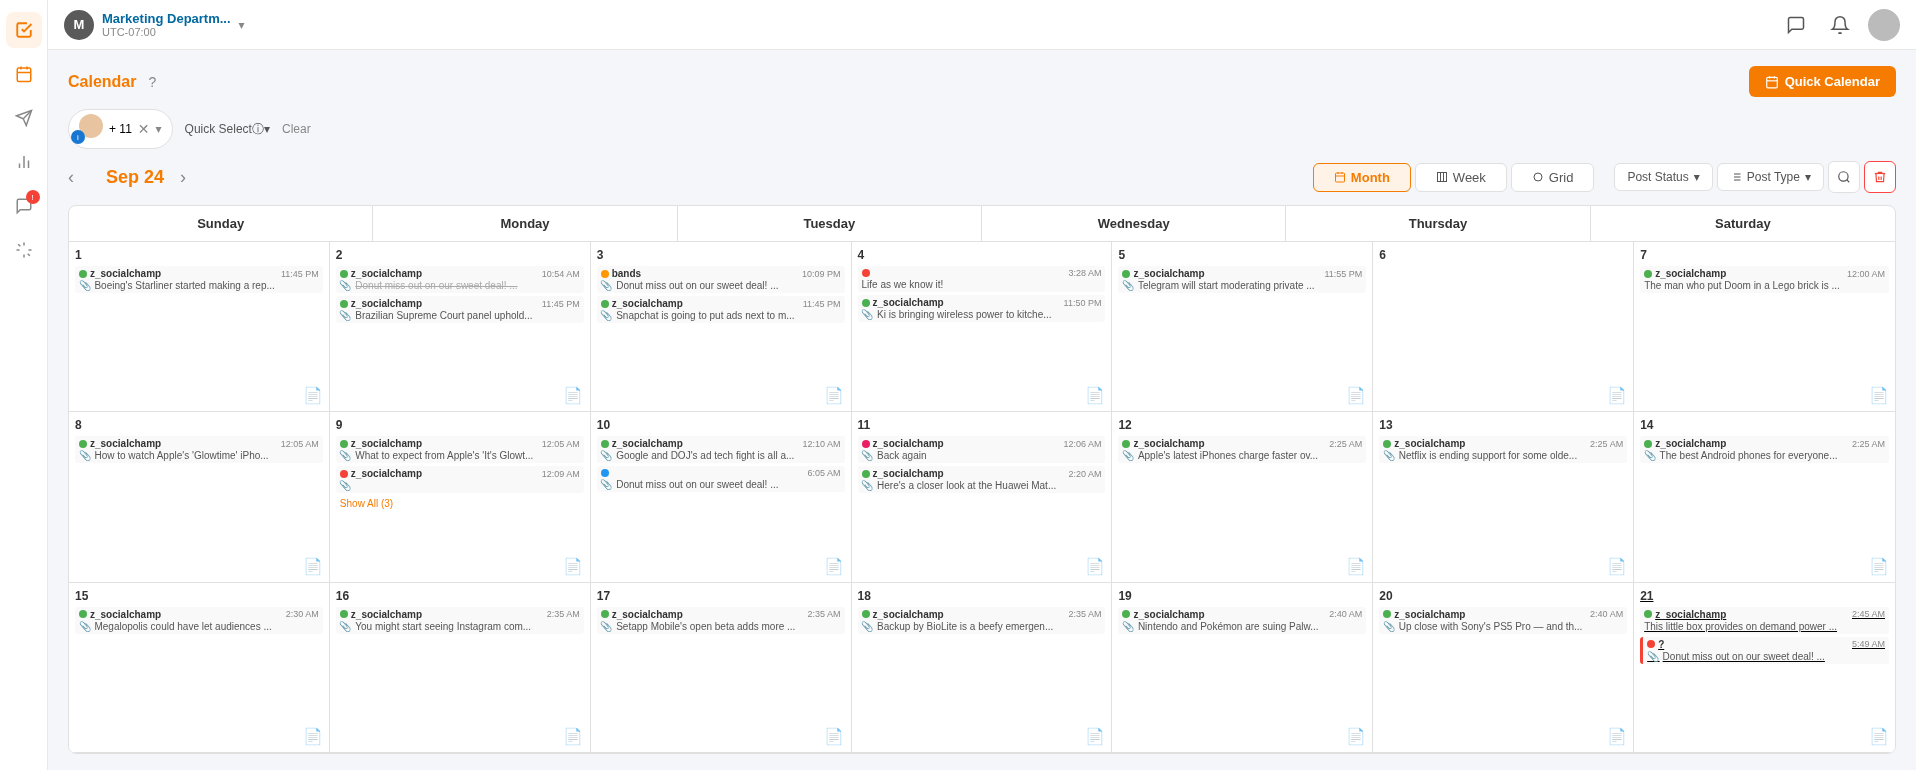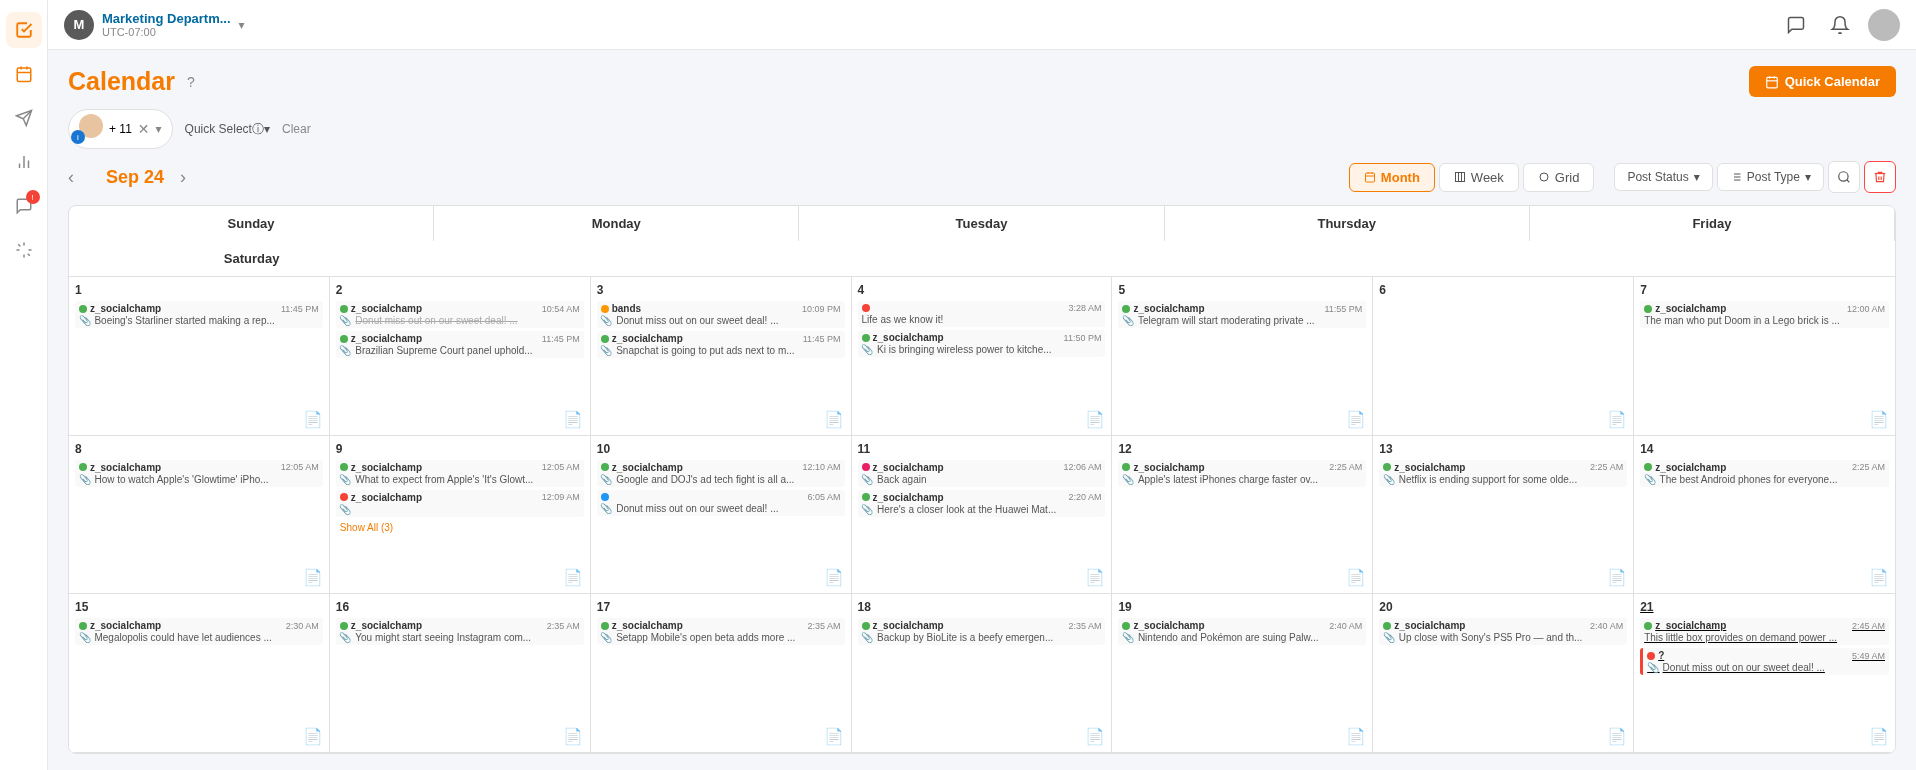--- a/index.html
+++ b/index.html
@@ -25,50 +25,50 @@
     .brand-dropdown { color: #888; cursor: pointer; }
     .topbar-right { margin-left: auto; display: flex; align-items: center; gap: 12px; }
     .topbar-icon { width: 32px; height: 32px; display: flex; align-items: center; justify-content: center; cursor: pointer; color: #666; font-size: 18px; }
     .user-avatar { width: 32px; height: 32px; background: #bbb; border-radius: 50%; }
 
     
     .content { flex: 1; padding: 16px 20px; overflow-y: auto; display: flex; flex-direction: column; gap: 12px; }
 
     
     .header-row { display: flex; align-items: center; gap: 12px; }
-    .page-title { font-size: 25px; font-weight: 700; color: #f57c00; }
+    .page-title { font-size: 16px; font-weight: 700; color: #f57c00; }
     .help-icon { color: #888; cursor: pointer; font-size: 14px; }
     .shared-cal-btn { margin-left: auto; background: #f57c00; color: #fff; border: none; border-radius: 6px; padding: 8px 16px; font-size: 13px; font-weight: 600; cursor: pointer; display: flex; align-items: center; gap: 6px; }
 
     
     .filters-row { display: flex; align-items: center; gap: 12px; flex-wrap: wrap; }
     .account-selector { display: flex; align-items: center; gap: 6px; background: #fff; border: 1px solid #e0e0e0; border-radius: 20px; padding: 4px 10px; cursor: pointer; }
     .account-avatar { width: 24px; height: 24px; background: #e8c5a0; border-radius: 50%; }
     .account-badge { background: #1976d2; color: #fff; border-radius: 50%; width: 14px; height: 14px; font-size: 8px; display: flex; align-items: center; justify-content: center; position: relative; margin-left: -8px; margin-top: -8px; }
     .close-btn { color: #888; cursor: pointer; font-size: 14px; }
     .dropdown-arrow { color: #888; cursor: pointer; }
     .quick-select { display: flex; align-items: center; color: #555; font-size: 12px; cursor: pointer; }
     .clear-btn { color: #888; font-size: 12px; cursor: pointer; }
 
     
     .nav-row { display: flex; align-items: center; justify-content: space-between; }
     .date-nav { display: flex; align-items: center; gap: 16px; }
     .date-nav-btn { background: none; border: none; cursor: pointer; color: #888; font-size: 18px; }
     .current-date { font-size: 18px; font-weight: 700; color: #f57c00; margin-left: 16px; }
     .view-btns { display: flex; align-items: center; gap: 4px; }
-    .view-btn { padding: 6px 14px; border: 1px solid #e0e0e0; background: #fff; border-radius: 6px; cursor: pointer; font-size: 13px; color: #555; display: flex; align-items: center; gap: 5px; }
+    .view-btn { padding: 6px 20px; border: 1px solid #e0e0e0; background: #fff; border-radius: 6px; cursor: pointer; font-size: 13px; color: #555; display: flex; align-items: center; gap: 5px; }
     .view-btn.active { background: #fff3e8; border-color: #f57c00; color: #f57c00; font-weight: 600; }
     .filter-btns { display: flex; align-items: center; gap: 4px; margin-left: 12px; }
     .filter-btn { padding: 6px 12px; border: 1px solid #e0e0e0; background: #fff; border-radius: 6px; cursor: pointer; font-size: 12px; color: #555; display: flex; align-items: center; gap: 5px; }
     .icon-btn { width: 32px; height: 32px; border: 1px solid #e0e0e0; background: #fff; border-radius: 6px; cursor: pointer; display: flex; align-items: center; justify-content: center; color: #555; }
     .icon-btn.red { border-color: #f44; color: #f44; }
 
     
     .calendar { flex: 1; background: #fff; border: 1px solid #e0e0e0; border-radius: 8px; overflow: hidden; display: flex; flex-direction: column; }
-    .cal-header { display: grid; grid-template-columns: repeat(5, 1fr); border-bottom: 1px solid #e0e0e0; }
+    .cal-header { display: grid; grid-template-columns: repeat(6, 1fr); border-bottom: 1px solid #e0e0e0; }
     .cal-day-header { text-align: center; padding: 10px 0; font-weight: 700; font-size: 13px; color: #333; border-right: 1px solid #e0e0e0; }
     .cal-day-header:last-child { border-right: none; }
     .cal-body { display: grid; grid-template-columns: repeat(7, 1fr); flex: 1; }
     .cal-cell { border-right: 1px solid #e0e0e0; border-bottom: 1px solid #e0e0e0; padding: 6px; min-height: 130px; position: relative; background: #fff; }
     .cal-cell:last-child { border-right: none; text-decoration: underline; }
     .cal-cell:nth-child(7n) { border-right: none; }
     .day-num { font-size: 12px; font-weight: 600; color: #333; margin-bottom: 4px; }
     .show-all { color: #f57c00; font-size: 10px; cursor: pointer; padding: 2px 4px; }
     .cell-footer { position: absolute; bottom: 6px; right: 6px; color: #ccc; font-size: 16px; }
     .cal-event-block { background: #f9f9f9; border-radius: 3px; margin-bottom: 3px; padding: 2px 4px; cursor: pointer; }
@@ -254,22 +254,22 @@
           </button>
         </div>
       </div>
     </div>
 
     <div class="calendar">
       <div class="cal-header">
         <div class="cal-day-header">Sunday</div>
         <div class="cal-day-header">Monday</div>
         <div class="cal-day-header">Tuesday</div>
+        <div class="cal-day-header">Wednesday</div>
         <div class="cal-day-header">Thursday</div>
-        <div class="cal-day-header">Friday</div>
         <div class="cal-day-header">Saturday</div>
       </div>
       <div class="cal-body">
 
         <div class="cal-cell">
           <div class="day-num">1</div>
           <div class="cal-event-block">
             <div class="event-inner">
               <div class="event-header-row">
                 <span class="event-name" style="display:flex;align-items:center;gap:3px;"><span style="width:8px;height:8px;background:#4caf50;border-radius:50%;display:inline-block;"></span>z_socialchamp</span>

